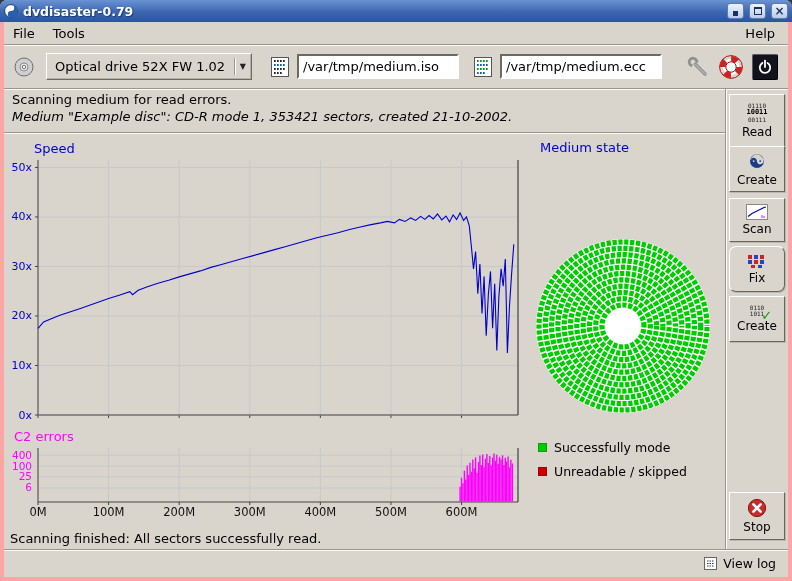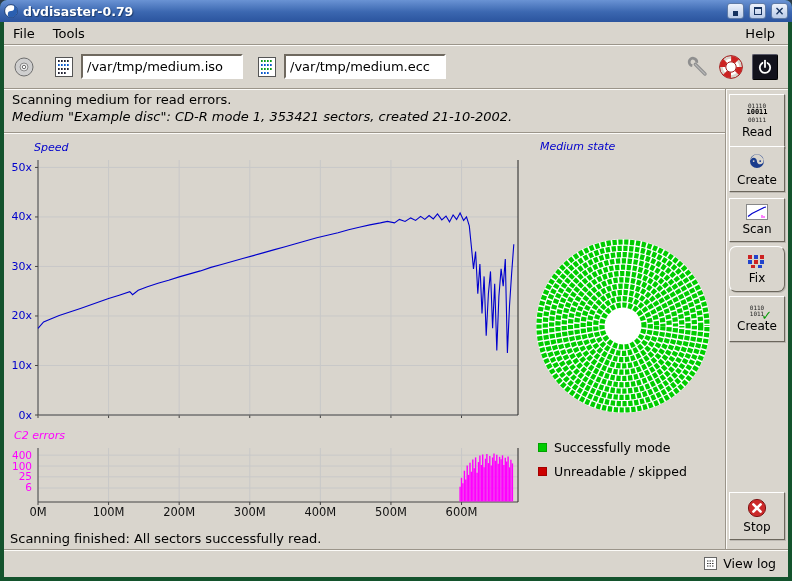--- a/index.html
+++ b/index.html
@@ -1,18 +1,18 @@
 <!DOCTYPE html>
 <html><head>
 <meta charset="utf-8">
 <style>
   *{margin:0;padding:0;box-sizing:border-box;}
   html,body{background:#2c3a48;}
   body{font-family:"DejaVu Sans","Liberation Sans",sans-serif;color:#000;}
-  .window{position:relative;width:792px;height:581px;background:#14532d;border-radius:7px 7px 0 0;overflow:hidden;}
+  .window{position:relative;width:792px;height:581px;background:#fca5a5;border-radius:7px 7px 0 0;overflow:hidden;}
   .titlebar{position:absolute;left:0;top:0;width:100%;height:22px;display:flex;align-items:center;
             background:linear-gradient(to bottom,#6a93d4 0%,#3b67b0 55%,#2b549e 100%);padding:0 4px;gap:5px;}
   .title-text{color:#fff;font-size:12.5px;font-weight:bold;text-shadow:1px 1px 1px #1b3a6b;flex:0 0 auto;}
   .title-spacer{flex:1;}
   .win-btn{width:17px;height:16px;border-radius:3px;background:linear-gradient(#eef3fc,#b9cbe8);
            border:1px solid #5f7ba6;display:flex;align-items:center;justify-content:center;
            color:#15325f;font-size:11px;line-height:1;cursor:pointer;}
   .min-dot{width:5px;height:5px;background:#15325f;margin-top:5px;}
   .max-box{width:8px;height:8px;border:1px solid #15325f;border-top-width:2px;}
   .close-x{font-weight:bold;font-size:12px;}
@@ -35,21 +35,21 @@
   .combo-arrow{font-size:8px;color:#222;padding-right:2px;}
   .tb-input{height:25px;width:162px;border:2px solid;border-color:#6f695f #ffffff #ffffff #6f695f;
             background:#fff;font-family:"DejaVu Sans","Liberation Sans",sans-serif;font-size:13px;padding:0 4px;color:#000;}
   .power-btn{width:26px;height:26px;background:#12121c;border:1px solid;border-color:#5a5a68 #000 #000 #5a5a68;
              border-radius:2px;display:flex;align-items:center;justify-content:center;cursor:pointer;}
   .icon-btn{cursor:pointer;}
   
   .status-line{position:absolute;left:8px;font-size:13px;white-space:nowrap;}
   .italic{font-style:italic;}
   
-  .chart-title{position:absolute;font-size:11px;font-style:italic;}
+  .chart-title{position:absolute;font-size:13px;}
   .speed-title{left:30px;top:119px;color:#0000cc;}
   .c2-title{left:10px;top:407px;color:#ff00ff;}
   .mstate-title{left:536px;top:118px;color:#0000cc;}
   #chart-svg{position:absolute;left:0;top:116px;}
   #chart-svg text{font-family:"DejaVu Sans","Liberation Sans",sans-serif;}
   #disc-svg{position:absolute;left:531px;top:216px;}
   
   .legend{position:absolute;left:534px;top:418px;display:flex;flex-direction:column;gap:9px;}
   .legend-item{display:flex;align-items:center;gap:7px;font-size:12.5px;}
   .swatch{width:9px;height:9px;border:1px solid #00000033;}
@@ -101,20 +101,25 @@
     <div class="sep-h" style="left:0;top:22px;width:784px;"></div>
 
     <div class="toolbar">
       <span class="tb-icon">
         <svg width="24" height="24">
           <circle cx="12" cy="12" r="9" fill="#cfcfcf" stroke="#6e6e6e"></circle>
           <circle cx="12" cy="12" r="4" fill="#e9e9e9" stroke="#8a8a8a"></circle>
           <circle cx="12" cy="12" r="1.7" fill="#fff" stroke="#6e6e6e"></circle>
         </svg>
       </span>
+      <div class="combo">
+        <span class="combo-label">Optical drive 52X FW 1.02</span>
+        <span class="combo-div"></span>
+        <span class="combo-arrow">▼</span>
+      </div>
       <span class="tb-icon" style="margin-left:16px;">
         <svg width="24" height="24">
           <rect x="3.5" y="2.5" width="17" height="19" fill="#fff" stroke="#555"></rect>
           <line x1="6" y1="6" x2="18" y2="6" stroke="#223" stroke-width="2" stroke-dasharray="1.7 1.3"></line>
           <line x1="6" y1="10" x2="18" y2="10" stroke="#0a5acc" stroke-width="2" stroke-dasharray="1.7 1.3"></line>
           <line x1="6" y1="14" x2="18" y2="14" stroke="#223" stroke-width="2" stroke-dasharray="1.7 1.3"></line>
           <line x1="6" y1="18" x2="14" y2="18" stroke="#223" stroke-width="2" stroke-dasharray="1.7 1.3"></line>
         </svg>
       </span>
       <input class="tb-input" style="margin-left: 5px;" value="/var/tmp/medium.iso">

